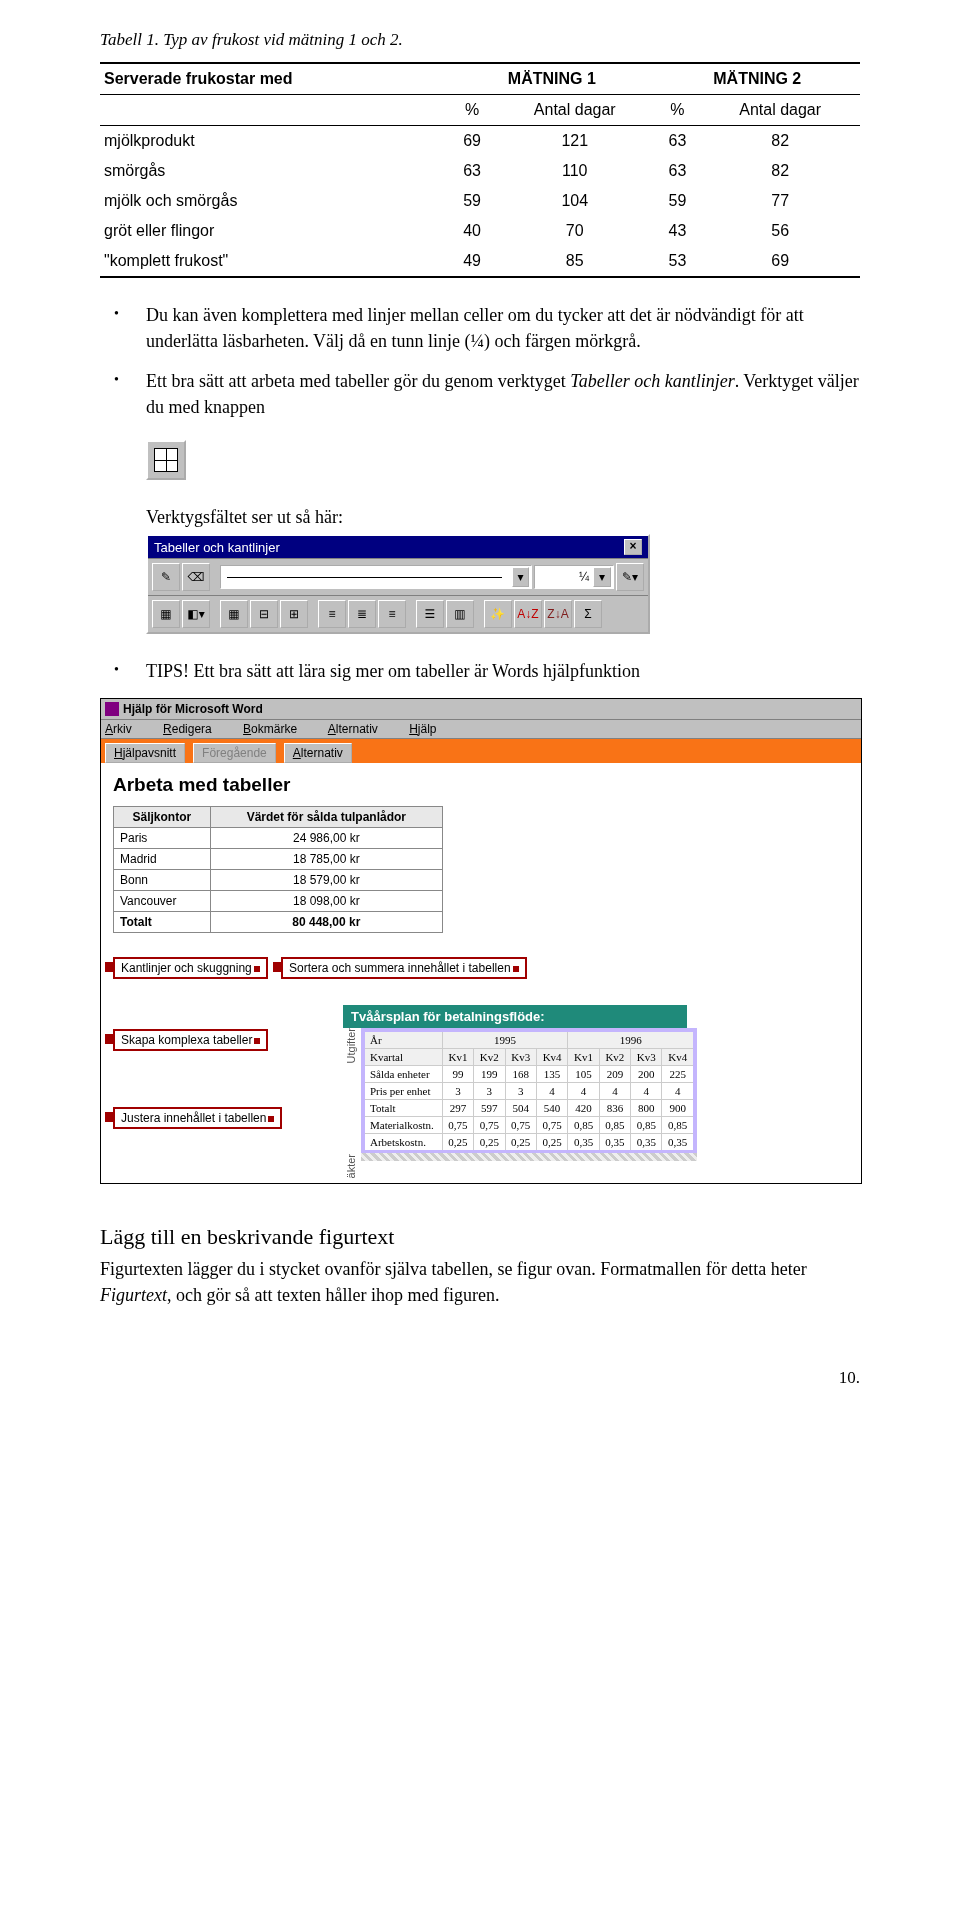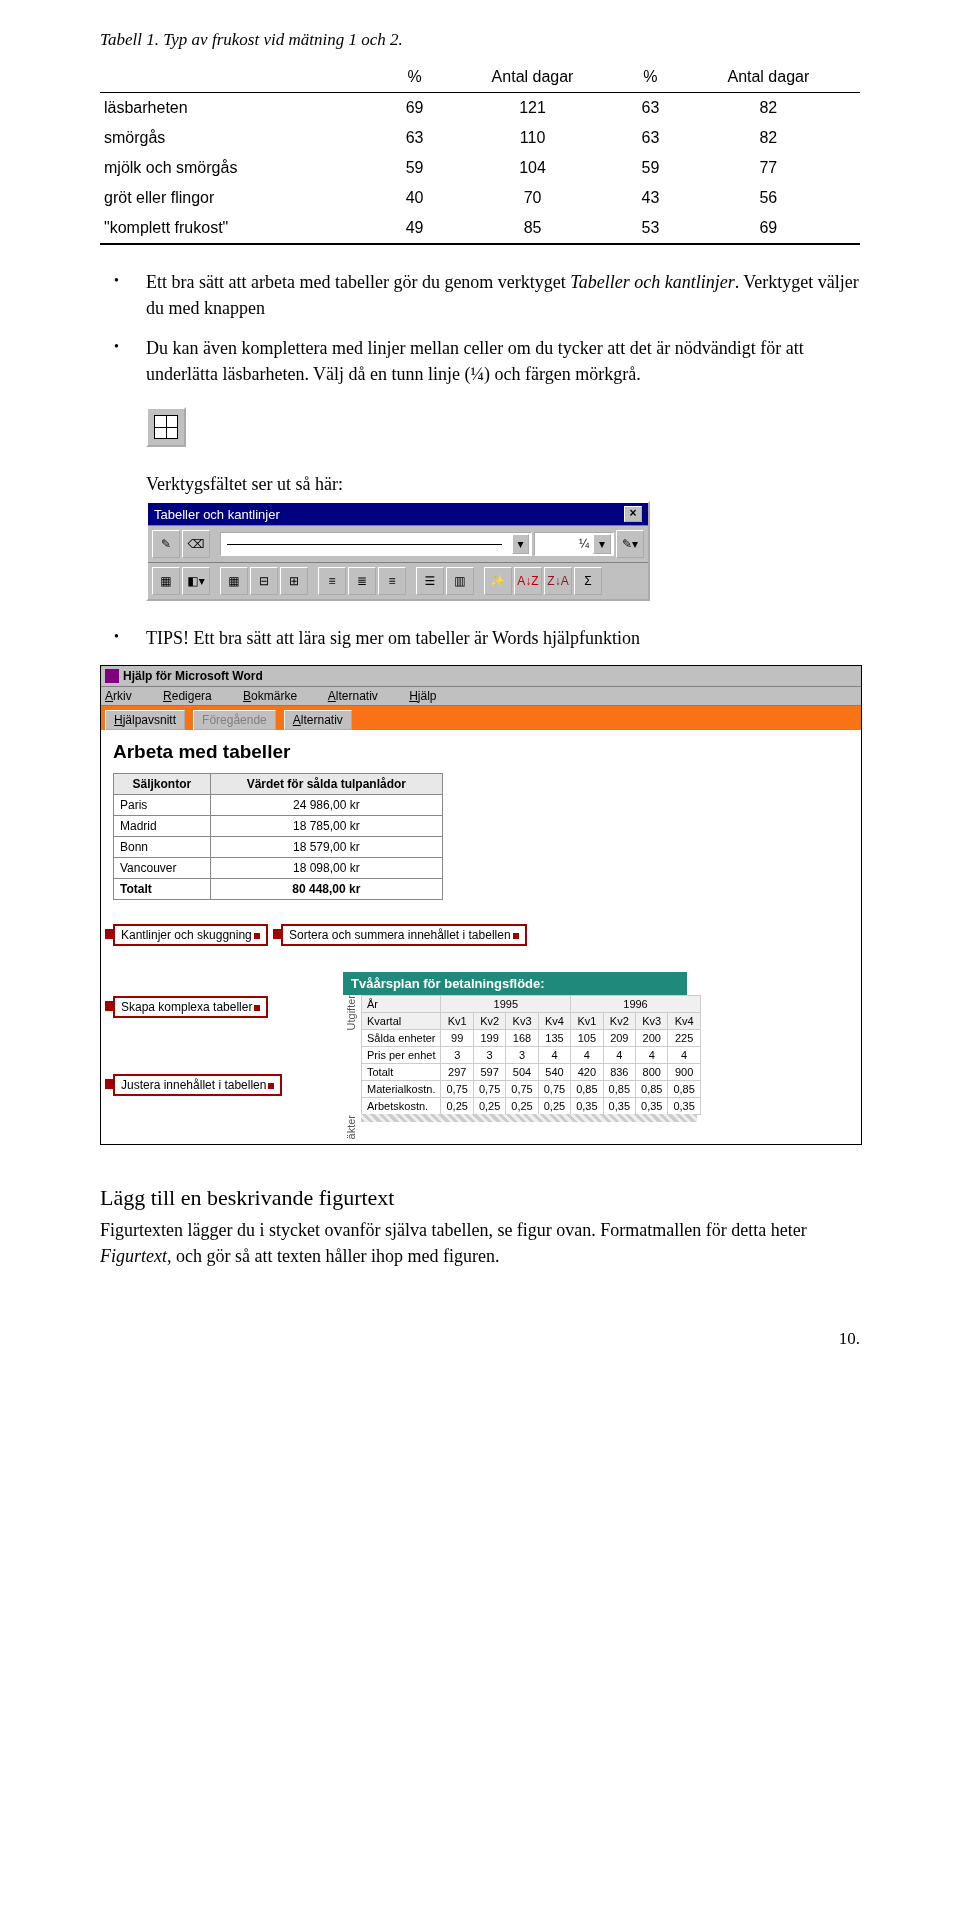--- a/index.html
+++ b/index.html
@@ -181,22 +181,23 @@
   }
   .help .tulip th{background:#e8e8e8;font-weight:bold;}
   .help .tulip td.r{text-align:center;}
   .help .tulip tr.tot td{font-weight:bold;}
   .help .kant-row{margin:10px 0 6px 0;}
   .help .teal{
     background:#1f8a7a;color:#fff;padding:4px 8px;font-weight:bold;
     font-size:13px;width:328px;margin-top:6px;
   }
   .help .plan{
-    border:1px solid #c4b5fd;border-collapse:collapse;font-size:11px;width:336px;
+    border:4px solid #c4b5fd;border-collapse:collapse;font-size:11px;width:336px;
     background:#fff;
+    font-family:Liberation Serif, serif;
   }
   .help .plan th,.help .plan td{border:1px solid #ccc;padding:2px 5px;text-align:center;}
   .help .plan td.lab{text-align:left;font-size:11px;}
   .help .plan .grp{background:#f0f0f0;}
   .help .sidev{
     width:16px;display:flex;align-items:center;justify-content:center;
   }
   .help .sidev span{
     writing-mode:vertical-rl;transform:rotate(180deg);font-size:11px;color:#555;
   }
@@ -217,31 +218,36 @@
   }
 </style>
 </head>
 <body>
 
 <div class="page">
   <div class="caption">Tabell 1. Typ av frukost vid mätning 1 och 2.</div>
 
   <table class="tbl1">
     <thead>
+      <tr class="r1">
+        <th>Serverade frukostar med</th>
+        <th class="num" colspan="2">MÄTNING 1</th>
+        <th class="num" colspan="2">MÄTNING 2</th>
+      </tr>
       <tr class="r2">
         <th></th>
         <th class="num">%</th>
         <th class="num">Antal dagar</th>
         <th class="num">%</th>
         <th class="num">Antal dagar</th>
       </tr>
     </thead>
     <tbody id="tbl1body">
         <tr>
-          <td>läsbarheten</td>
+          <td>mjölkprodukt</td>
           <td class="num">69</td>
           <td class="num">121</td>
           <td class="num">63</td>
           <td class="num">82</td>
         </tr>
         <tr>
           <td>smörgås</td>
           <td class="num">63</td>
           <td class="num">110</td>
           <td class="num">63</td>
@@ -266,24 +272,24 @@
           <td class="num">49</td>
           <td class="num">85</td>
           <td class="num">53</td>
           <td class="num">69</td>
         </tr>
       </tbody>
   </table>
 
   <ul class="bul">
     <li>
-      <span>Ett bra sätt att arbeta med tabeller gör du genom verktyget </span><span class="ital">Tabeller och kantlinjer</span><span>. Verktyget väljer du med knappen</span>
+      <span>Du kan även komplettera med linjer mellan celler om du tycker att det är nödvändigt för att underlätta läsbarheten. Välj då en tunn linje (¼)  och färgen mörkgrå.</span>
     </li>
     <li>
-      <span>Du kan även komplettera med linjer mellan celler om du tycker att det är nödvändigt för att underlätta läsbarheten. Välj då en tunn linje (¼)  och färgen mörkgrå.</span>
+      <span>Ett bra sätt att arbeta med tabeller gör du genom verktyget </span><span class="ital">Tabeller och kantlinjer</span><span>. Verktyget väljer du med knappen</span>
     </li>
   </ul>
 
   <div class="tbbtn">
     <div class="grid"></div>
   </div>
 
   <div class="subhead">Verktygsfältet ser ut så här:</div>
 
   <div class="tb">

